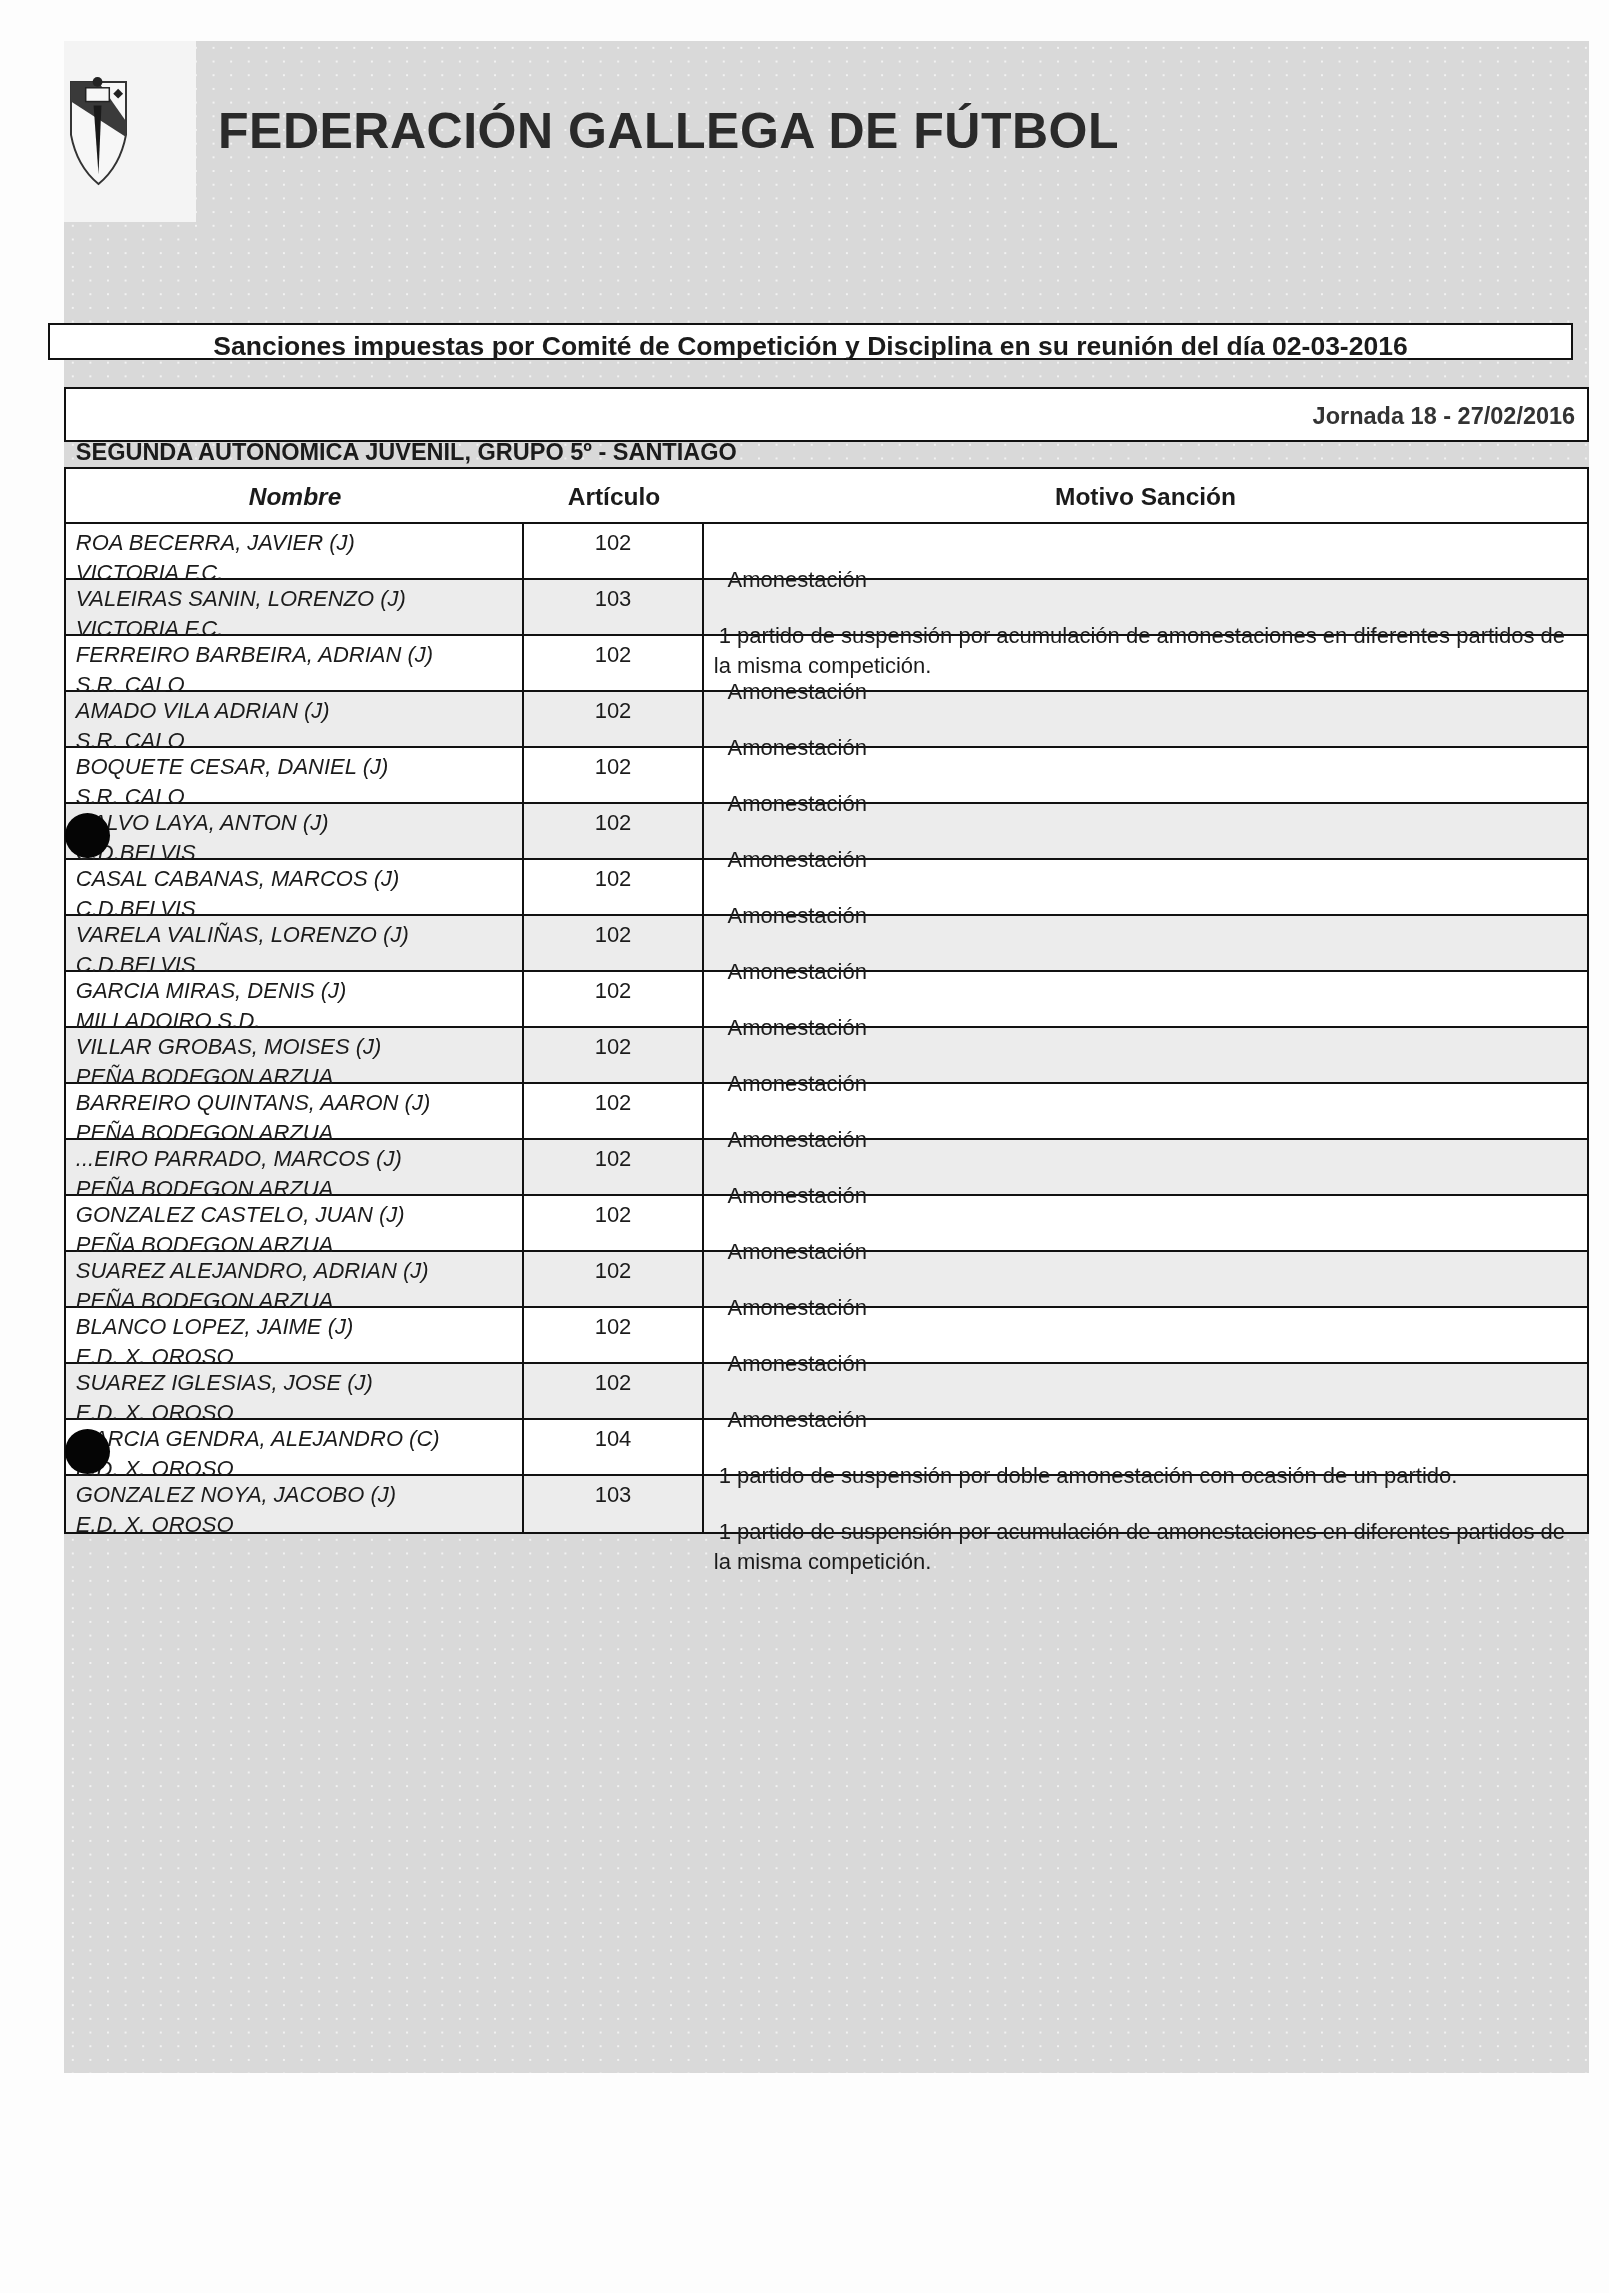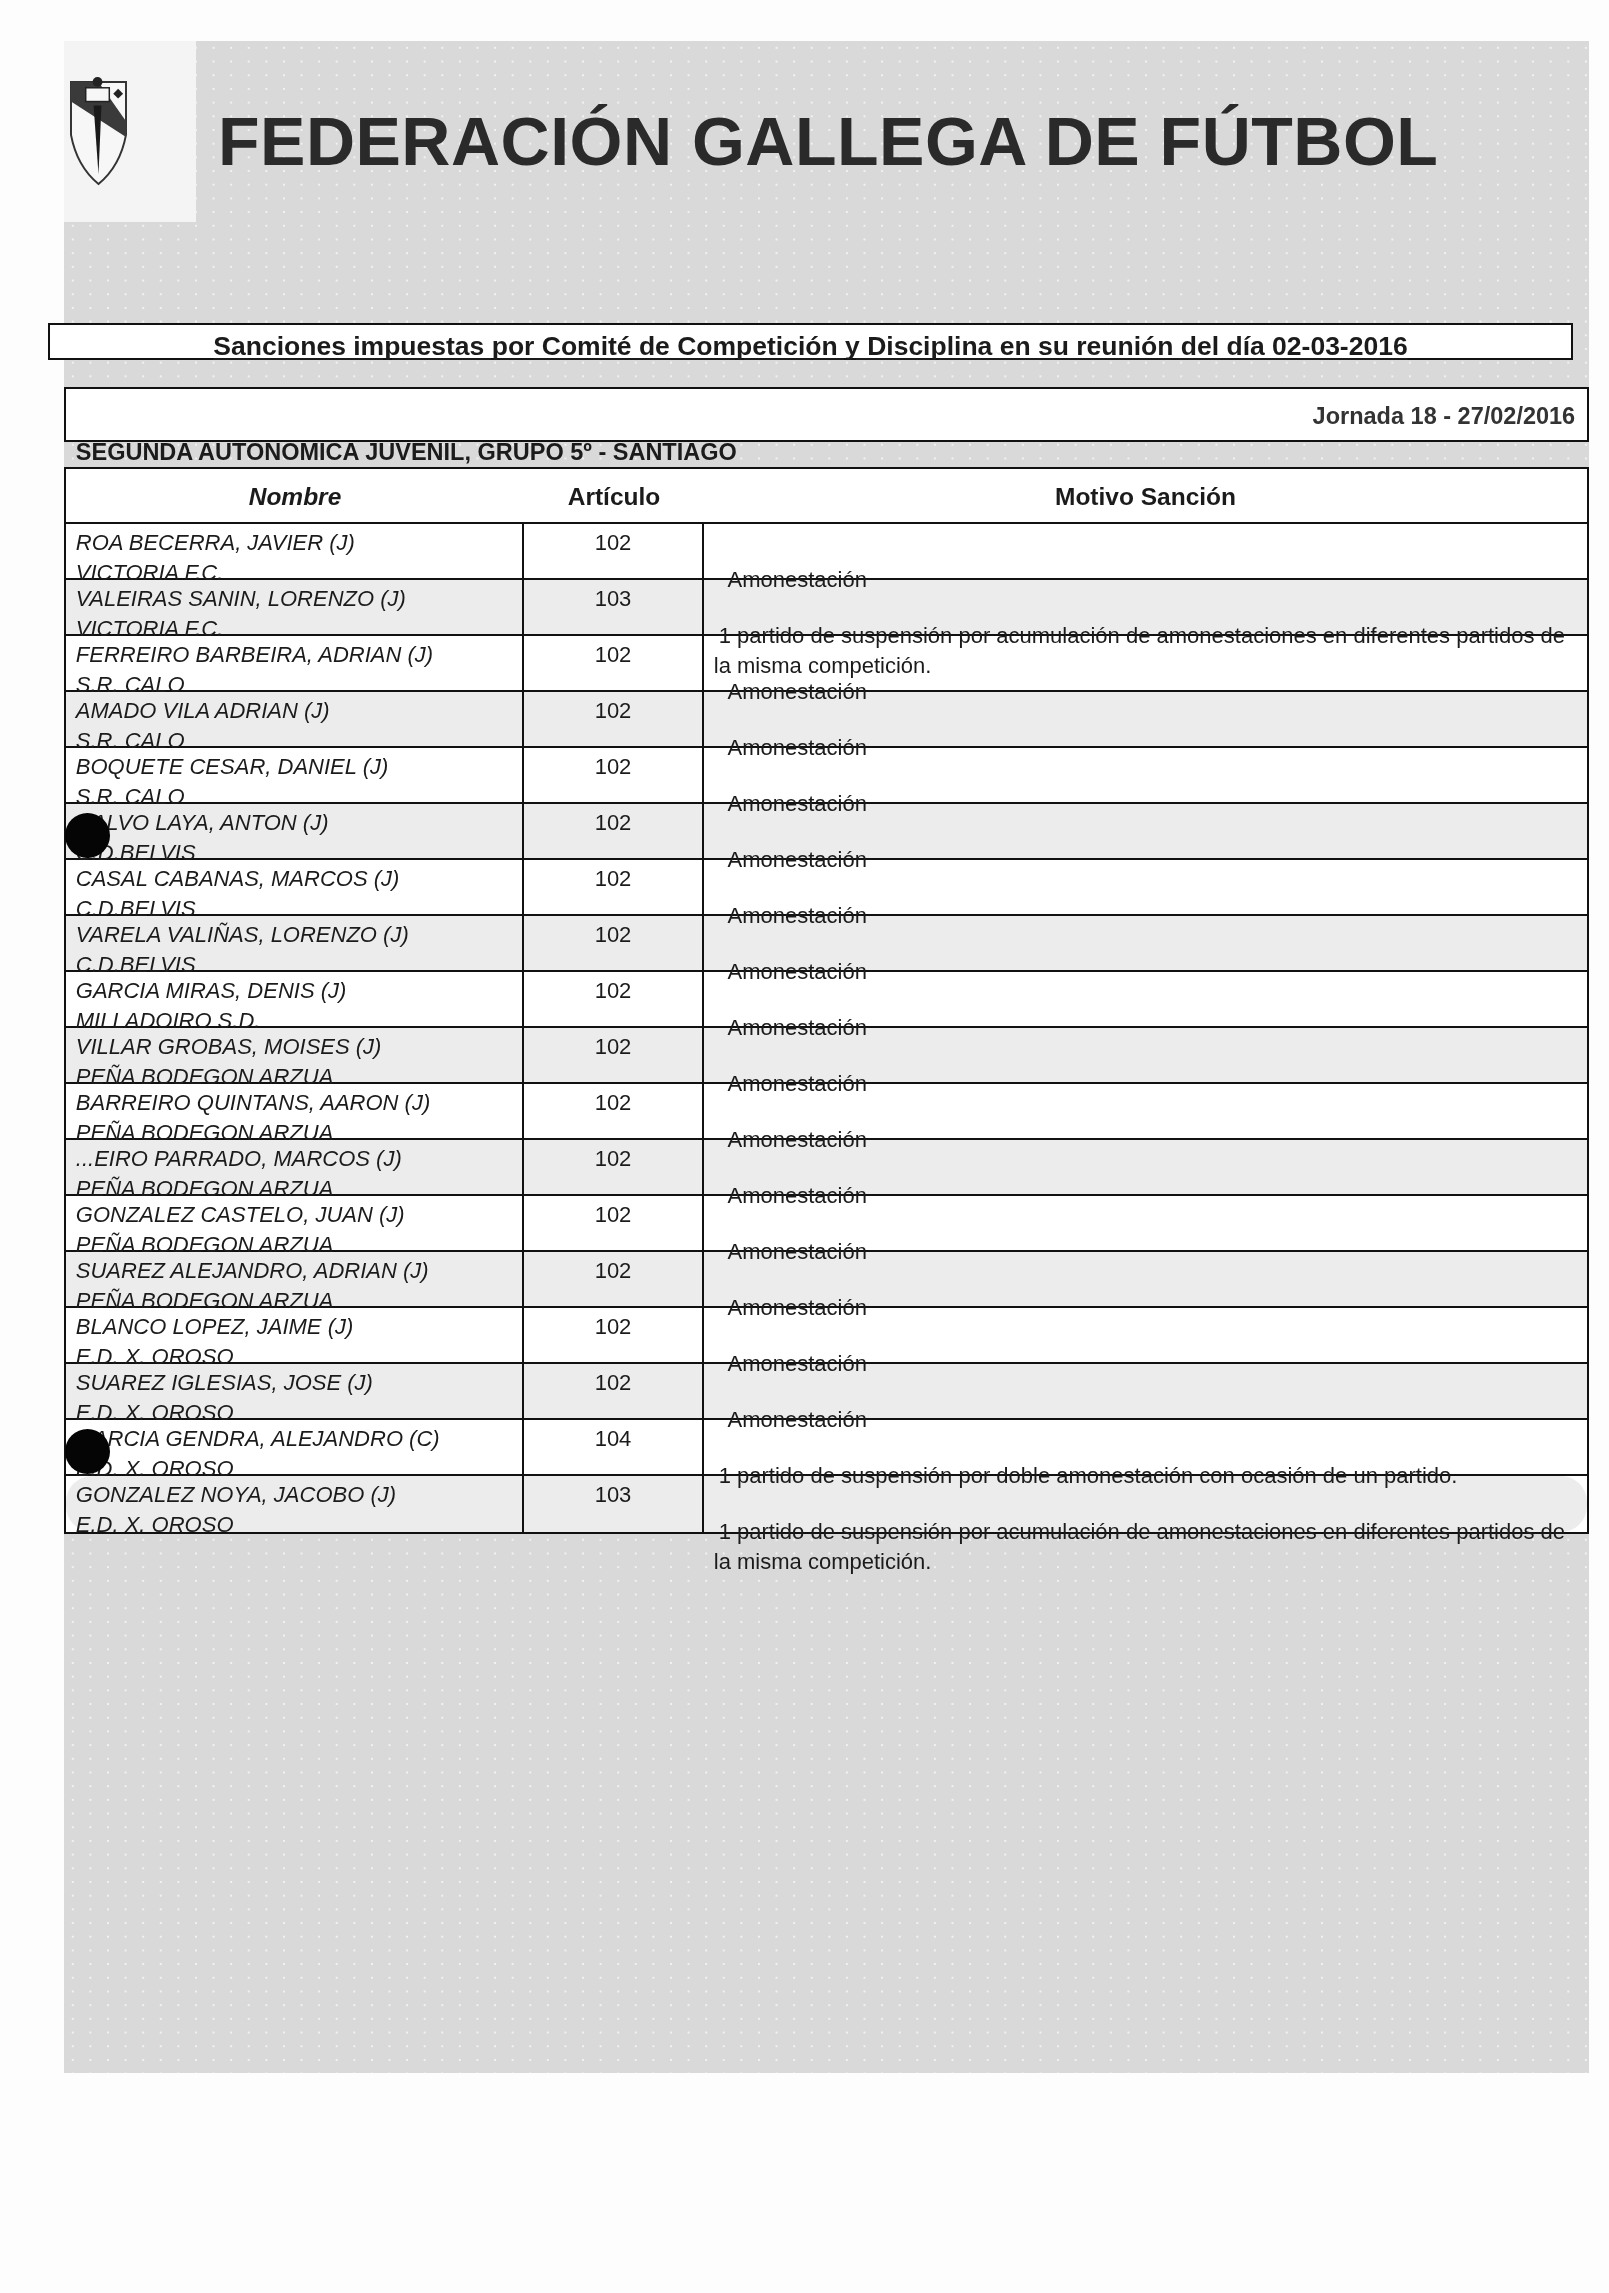--- a/index.html
+++ b/index.html
@@ -11,21 +11,21 @@
     position: absolute; left: 64px; top: 41px; width: 1525px; height: 2032px;
     background-color: #d9d9d9;
     background-image: radial-gradient(#f2f2f2 1px, transparent 1.3px);
     background-size: 17.6px 13.7px;
   }
   .logo-box {
     position: absolute; left: 64px; top: 41px; width: 132px; height: 181px; background: #f4f4f4;
   }
   .logo { position: absolute; left: 69px; top: 76px; width: 59px; height: 110px; }
   .main-title {
-    position: absolute; left: 218px; top: 102px; font-size: 68px; font-weight: bold;
+    position: absolute; left: 218px; top: 102px; font-size: 50px; font-weight: bold;
     color: #2a2a2a; letter-spacing: 0.5px; white-space: nowrap;
   }
   .box {
     position: absolute; background: #fff; border: 2.9px solid #111; box-sizing: border-box;
   }
   .title-box { left: 48px; top: 323px; width: 1525px; height: 37px; }
   .title-box .t {
     position: absolute; left: 0; right: 0; top: 5.9px; text-align: center; font-size: 26.5px;
     font-weight: bold; text-decoration: underline; text-underline-offset: 2.9px; white-space: nowrap;
   }
@@ -36,21 +36,21 @@
   .table {
     position: absolute; left: 64px; top: 467px; width: 1525px; border: 2.9px solid #111;
     box-sizing: border-box; background: #fff;
   }
   .thead { display: flex; height: 53px; border-bottom: 2.9px solid #111; }
   .th { font-size: 24.5px; font-weight: bold; text-align: center; padding-top: 13.7px; box-sizing: border-box; }
   .c1 { width: 458px; font-style: italic; }
   .c2 { width: 180px; }
   .c3 { flex: 1; }
   .row { display: flex; height: 56px; border-bottom: 2px solid #111; box-sizing: border-box; }
-  .row:last-child { border-bottom: none; border-radius: 26px; }
+  .row:last-child { border-bottom: none; }
   .row.alt { background: #ececec; }
   .cell { box-sizing: border-box; font-size: 22px; line-height: 30px; }
   .cell.c1 { padding: 3.9px 0 0 9.8px; border-right: 2px solid #111; white-space: nowrap; }
   .cell.c2 { text-align: center; padding-top: 3.9px; border-right: 2px solid #111; }
   .cell.c3 { padding: 3.9px 15.7px 0 9.8px; margin-top: 37px; }
   .cell.c3 .motive { display: block; line-height: 30px; }
   .cell.c3 .motive.short { padding-left: 13.7px; }
   .cell.c3 .motive.long { text-indent: 4.9px; }
   .punch { position: absolute; width: 45px; height: 45px; border-radius: 50%; background: #050505; }
 </style>

